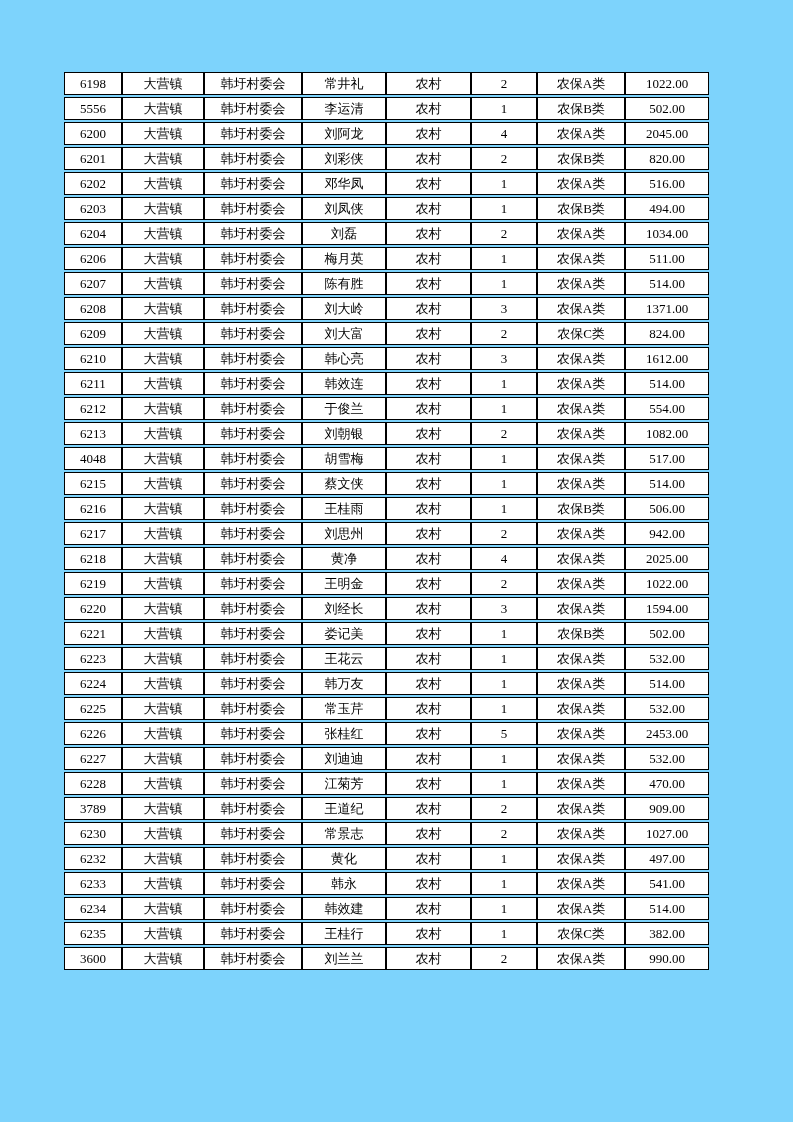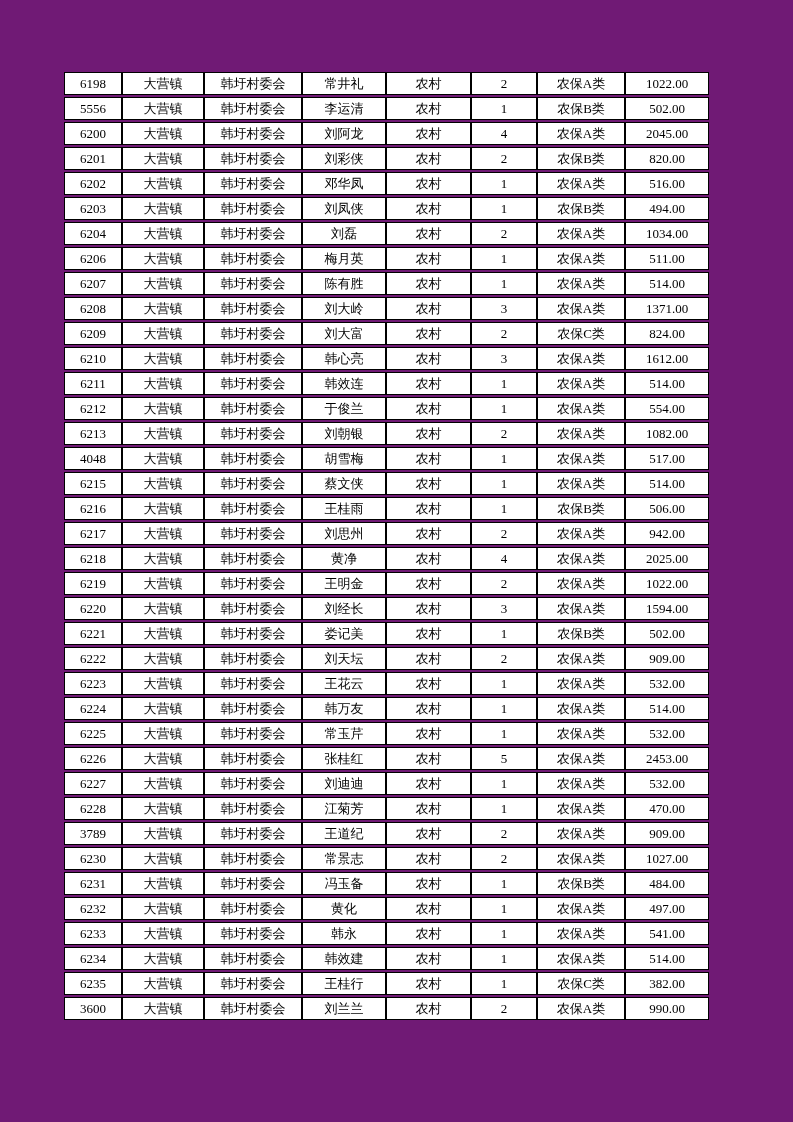--- a/index.html
+++ b/index.html
@@ -4,21 +4,21 @@
 <style>
   html, body {
     margin: 0;
     padding: 0;
     background: #ffffff;
   }
   .page {
     position: relative;
     width: 793px;
     height: 1122px;
-    background: #701a75;
+    background: #7dd3fc;
     overflow: hidden;
   }
   table.records {
     position: absolute;
     left: 64px;
     top: 70px;
     width: 645px;
     table-layout: fixed;
     border-collapse: separate;
     border-spacing: 0 2px;
@@ -278,118 +278,98 @@
           <td>6221</td>
           <td>大营镇</td>
           <td>韩圩村委会</td>
           <td>娄记美</td>
           <td>农村</td>
           <td>1</td>
           <td>农保B类</td>
           <td>502.00</td>
         </tr>
         <tr>
-          <td>6222</td>
-          <td>大营镇</td>
-          <td>韩圩村委会</td>
-          <td>刘天坛</td>
+          <td>6223</td>
+          <td>大营镇</td>
+          <td>韩圩村委会</td>
+          <td>王花云</td>
+          <td>农村</td>
+          <td>1</td>
+          <td>农保A类</td>
+          <td>532.00</td>
+        </tr>
+        <tr>
+          <td>6224</td>
+          <td>大营镇</td>
+          <td>韩圩村委会</td>
+          <td>韩万友</td>
+          <td>农村</td>
+          <td>1</td>
+          <td>农保A类</td>
+          <td>514.00</td>
+        </tr>
+        <tr>
+          <td>6225</td>
+          <td>大营镇</td>
+          <td>韩圩村委会</td>
+          <td>常玉芹</td>
+          <td>农村</td>
+          <td>1</td>
+          <td>农保A类</td>
+          <td>532.00</td>
+        </tr>
+        <tr>
+          <td>6226</td>
+          <td>大营镇</td>
+          <td>韩圩村委会</td>
+          <td>张桂红</td>
+          <td>农村</td>
+          <td>5</td>
+          <td>农保A类</td>
+          <td>2453.00</td>
+        </tr>
+        <tr>
+          <td>6227</td>
+          <td>大营镇</td>
+          <td>韩圩村委会</td>
+          <td>刘迪迪</td>
+          <td>农村</td>
+          <td>1</td>
+          <td>农保A类</td>
+          <td>532.00</td>
+        </tr>
+        <tr>
+          <td>6228</td>
+          <td>大营镇</td>
+          <td>韩圩村委会</td>
+          <td>江菊芳</td>
+          <td>农村</td>
+          <td>1</td>
+          <td>农保A类</td>
+          <td>470.00</td>
+        </tr>
+        <tr>
+          <td>3789</td>
+          <td>大营镇</td>
+          <td>韩圩村委会</td>
+          <td>王道纪</td>
           <td>农村</td>
           <td>2</td>
           <td>农保A类</td>
           <td>909.00</td>
         </tr>
         <tr>
-          <td>6223</td>
-          <td>大营镇</td>
-          <td>韩圩村委会</td>
-          <td>王花云</td>
-          <td>农村</td>
-          <td>1</td>
-          <td>农保A类</td>
-          <td>532.00</td>
-        </tr>
-        <tr>
-          <td>6224</td>
-          <td>大营镇</td>
-          <td>韩圩村委会</td>
-          <td>韩万友</td>
-          <td>农村</td>
-          <td>1</td>
-          <td>农保A类</td>
-          <td>514.00</td>
-        </tr>
-        <tr>
-          <td>6225</td>
-          <td>大营镇</td>
-          <td>韩圩村委会</td>
-          <td>常玉芹</td>
-          <td>农村</td>
-          <td>1</td>
-          <td>农保A类</td>
-          <td>532.00</td>
-        </tr>
-        <tr>
-          <td>6226</td>
-          <td>大营镇</td>
-          <td>韩圩村委会</td>
-          <td>张桂红</td>
-          <td>农村</td>
-          <td>5</td>
-          <td>农保A类</td>
-          <td>2453.00</td>
-        </tr>
-        <tr>
-          <td>6227</td>
-          <td>大营镇</td>
-          <td>韩圩村委会</td>
-          <td>刘迪迪</td>
-          <td>农村</td>
-          <td>1</td>
-          <td>农保A类</td>
-          <td>532.00</td>
-        </tr>
-        <tr>
-          <td>6228</td>
-          <td>大营镇</td>
-          <td>韩圩村委会</td>
-          <td>江菊芳</td>
-          <td>农村</td>
-          <td>1</td>
-          <td>农保A类</td>
-          <td>470.00</td>
-        </tr>
-        <tr>
-          <td>3789</td>
-          <td>大营镇</td>
-          <td>韩圩村委会</td>
-          <td>王道纪</td>
-          <td>农村</td>
-          <td>2</td>
-          <td>农保A类</td>
-          <td>909.00</td>
-        </tr>
-        <tr>
           <td>6230</td>
           <td>大营镇</td>
           <td>韩圩村委会</td>
           <td>常景志</td>
           <td>农村</td>
           <td>2</td>
           <td>农保A类</td>
           <td>1027.00</td>
-        </tr>
-        <tr>
-          <td>6231</td>
-          <td>大营镇</td>
-          <td>韩圩村委会</td>
-          <td>冯玉备</td>
-          <td>农村</td>
-          <td>1</td>
-          <td>农保B类</td>
-          <td>484.00</td>
         </tr>
         <tr>
           <td>6232</td>
           <td>大营镇</td>
           <td>韩圩村委会</td>
           <td>黄化</td>
           <td>农村</td>
           <td>1</td>
           <td>农保A类</td>
           <td>497.00</td>

